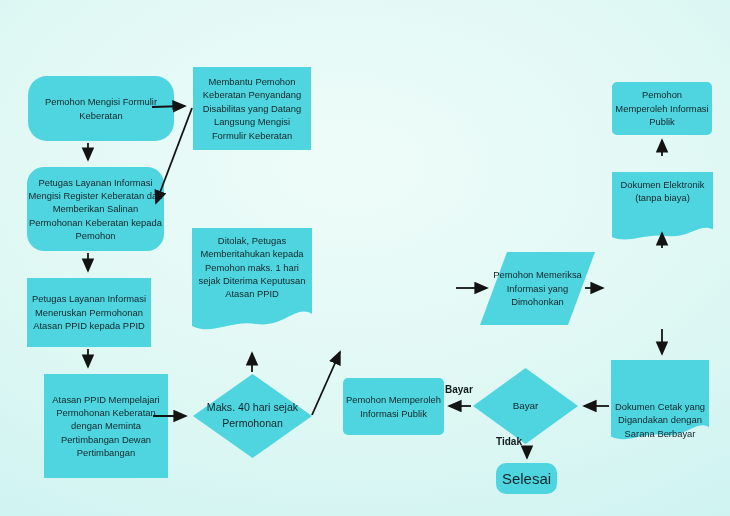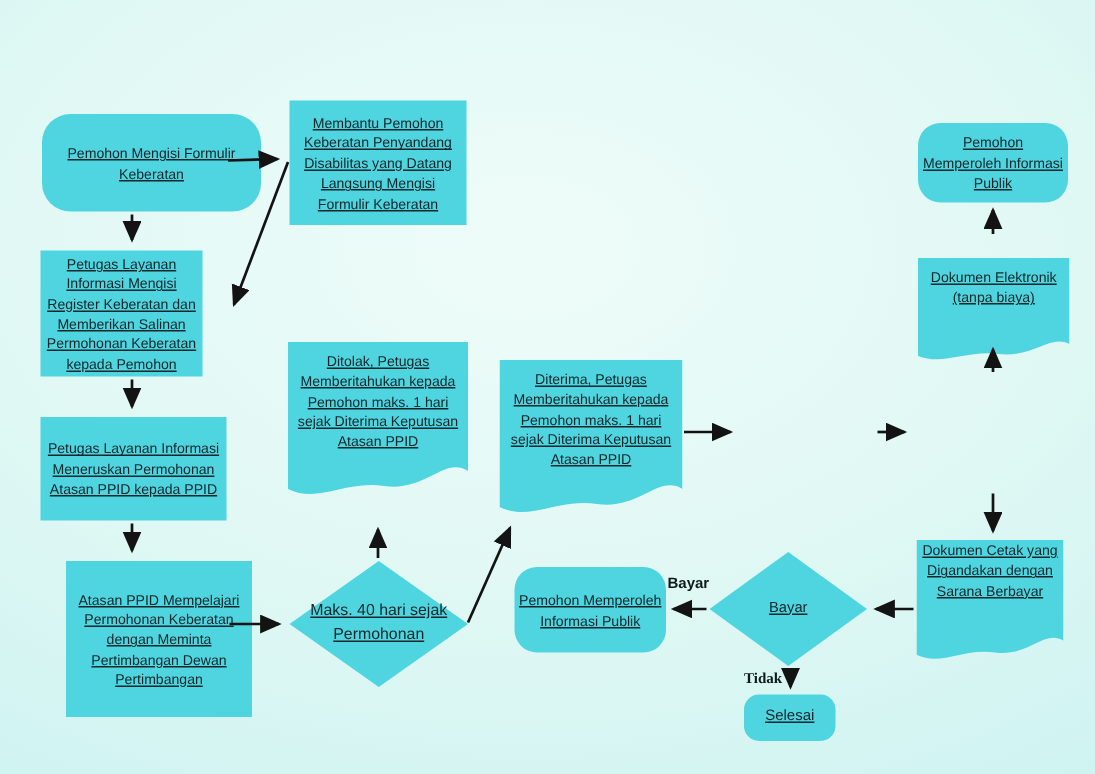--- a/index.html
+++ b/index.html
@@ -17,23 +17,23 @@
     background:radial-gradient(130% 120% at 48% 32%, #eefcf9 0%, #e0f8f4 38%, #cdf3f1 72%, #b9edee 100%);
   }
   .title{
     position:absolute;left:0;top:19px;width:730px;text-align:center;
     font-size:20px;font-weight:bold;color:#0c1413;letter-spacing:.2px;
   }
   .node{
     position:absolute;display:flex;align-items:center;justify-content:center;
     text-align:center;color:var(--text);font-size:9.4px;line-height:1.42;
   }
-  .node .label{position:relative;z-index:1;padding:2px 3px;text-decoration:underline;}
+  .node .label{position:relative;z-index:1;padding:2px 3px;}
   .rect{background:var(--shape);}
-  .round{background:var(--shape);border-radius:15px;}
+  .round{background:var(--shape);border-radius:5px;}
   .round-lg{background:var(--shape);border-radius:19px;}
   .shape{position:absolute;inset:0;width:100%;height:100%;z-index:0;}
   .shape path,.shape polygon{fill:var(--shape);}
   .doc{align-items:flex-start;}
   .doc .label{padding-top:6px;}
   .diamond .label{font-size:10.6px;line-height:1.5;}
   .edge-label{
     position:absolute;font-size:10px;font-weight:bold;color:#0e1a1c;z-index:2;
   }
   svg.arrows{position:absolute;inset:0;width:730px;height:516px;z-index:1;pointer-events:none;}
@@ -46,21 +46,21 @@
 
 
   <div class="node round-lg" style="left:28px;top:76px;width:146px;height:65px;">
     <div class="label">Pemohon Mengisi Formulir Keberatan</div>
   </div>
 
   <div class="node rect" style="left:193px;top:67px;width:118px;height:83px;">
     <div class="label">Membantu Pemohon Keberatan Penyandang Disabilitas yang Datang Langsung Mengisi Formulir Keberatan</div>
   </div>
 
-  <div class="node rect" style="left:27px;top:167px;width:108px;height:84px;">
+  <div class="node rect" style="left:27px;top:167px;width:137px;height:84px;border-radius:17px;">
     <div class="label" style="padding:2px 1px;">Petugas Layanan Informasi Mengisi Register Keberatan dan Memberikan Salinan Permohonan Keberatan kepada Pemohon</div>
   </div>
 
   <div class="node rect" style="left:27px;top:278px;width:124px;height:69px;">
     <div class="label" style="padding:2px 1px;">Petugas Layanan Informasi Meneruskan Permohonan Atasan PPID kepada PPID</div>
   </div>
 
   <div class="node rect" style="left:44px;top:374px;width:124px;height:104px;">
     <div class="label">Atasan PPID Mempelajari Permohonan Keberatan dengan Meminta Pertimbangan Dewan Pertimbangan</div>
   </div>
@@ -72,64 +72,64 @@
     <div class="label">Maks. 40 hari sejak Permohonan</div>
   </div>
 
   <div class="node doc" style="left:192px;top:228px;width:120px;height:105px;">
     <svg class="shape" viewBox="0 0 120 105" preserveAspectRatio="none">
       <path d="M0,0 H120 V86 C104,76 92,100 64,96 C38,92 20,108 0,98 Z"></path>
     </svg>
     <div class="label">Ditolak, Petugas Memberitahukan kepada Pemohon maks. 1 hari sejak Diterima Keputusan Atasan PPID</div>
   </div>
 
-  <div class="node doc" style="left:333px;top:240px;width:122px;height:105px;">
-    <svg class="shape" viewBox="0 0 120 105" preserveAspectRatio="none">
-      <path d="M0,0 H120 V86 C104,76 92,100 64,96 C38,92 20,108 0,98 Z"></path>
+
+  <div class="node" style="left:480px;top:252px;width:115px;height:73px;">
+    <svg class="shape" viewBox="0 0 115 73" preserveAspectRatio="none">
+      <polygon points="27,0 115,0 88,73 0,73"></polygon>
     </svg>
-    <div class="label">Diterima, Petugas Memberitahukan kepada Pemohon maks. 1 hari sejak Diterima Keputusan Atasan PPID</div>
+    <div class="label">Pemohon Memeriksa Informasi yang Dimohonkan</div>
   </div>
-
 
 
   <div class="node doc" style="left:612px;top:172px;width:101px;height:70px;">
     <svg class="shape" viewBox="0 0 120 105" preserveAspectRatio="none">
       <path d="M0,0 H120 V86 C104,76 92,100 64,96 C38,92 20,108 0,98 Z"></path>
     </svg>
     <div class="label">Dokumen Elektronik (tanpa biaya)</div>
   </div>
 
   <div class="node round" style="left:612px;top:82px;width:100px;height:53px;">
     <div class="label">Pemohon Memperoleh Informasi Publik</div>
   </div>
 
   <div class="node doc" style="left:611px;top:360px;width:98px;height:82px;">
     <svg class="shape" viewBox="0 0 120 105" preserveAspectRatio="none">
       <path d="M0,0 H120 V86 C104,76 92,100 64,96 C38,92 20,108 0,98 Z"></path>
     </svg>
-    <div class="label" style="padding-top:0;">Dokumen Cetak yang Digandakan dengan Sarana Berbayar</div>
+    <div class="label" style="padding-top:0;margin-top:40px;">Dokumen Cetak yang Digandakan dengan Sarana Berbayar</div>
   </div>
 
   <div class="node diamond" style="left:473px;top:368px;width:105px;height:76px;">
     <svg class="shape" viewBox="0 0 100 100" preserveAspectRatio="none">
       <polygon points="50,0 100,50 50,100 0,50"></polygon>
     </svg>
     <div class="label" style="font-size:9.8px;">Bayar</div>
   </div>
 
   <div class="node round" style="left:343px;top:378px;width:101px;height:57px;">
     <div class="label">Pemohon Memperoleh Informasi Publik</div>
   </div>
 
-  <div class="node round" style="left:496px;top:463px;width:61px;height:31px;border-radius:10px;font-size:10px;">
+  <div class="node round" style="left:496px;top:463px;width:61px;height:31px;border-radius:10px;font-size:15px;">
     <div class="label">Selesai</div>
   </div>
 
   <div class="edge-label" style="left:445px;top:384px;">Bayar</div>
-  <div class="edge-label" style="left:496px;top:447px;font-family:Liberation Serif, serif;">Tidak</div>
+  <div class="edge-label" style="left:496px;top:436px;">Tidak</div>
 
   <svg class="arrows">
     <defs>
       <marker id="ah" markerWidth="9" markerHeight="8" refX="7" refY="3.5" orient="auto">
         <path d="M0,0 L8,3.5 L0,7 Z" fill="#131313"></path>
       </marker>
     </defs>
     <line x1="152" y1="107" x2="185" y2="106" marker-end="url(#ah)"></line>
     <line x1="88" y1="143" x2="88" y2="160" marker-end="url(#ah)"></line>
     <line x1="192" y1="108" x2="156" y2="203" marker-end="url(#ah)"></line>

